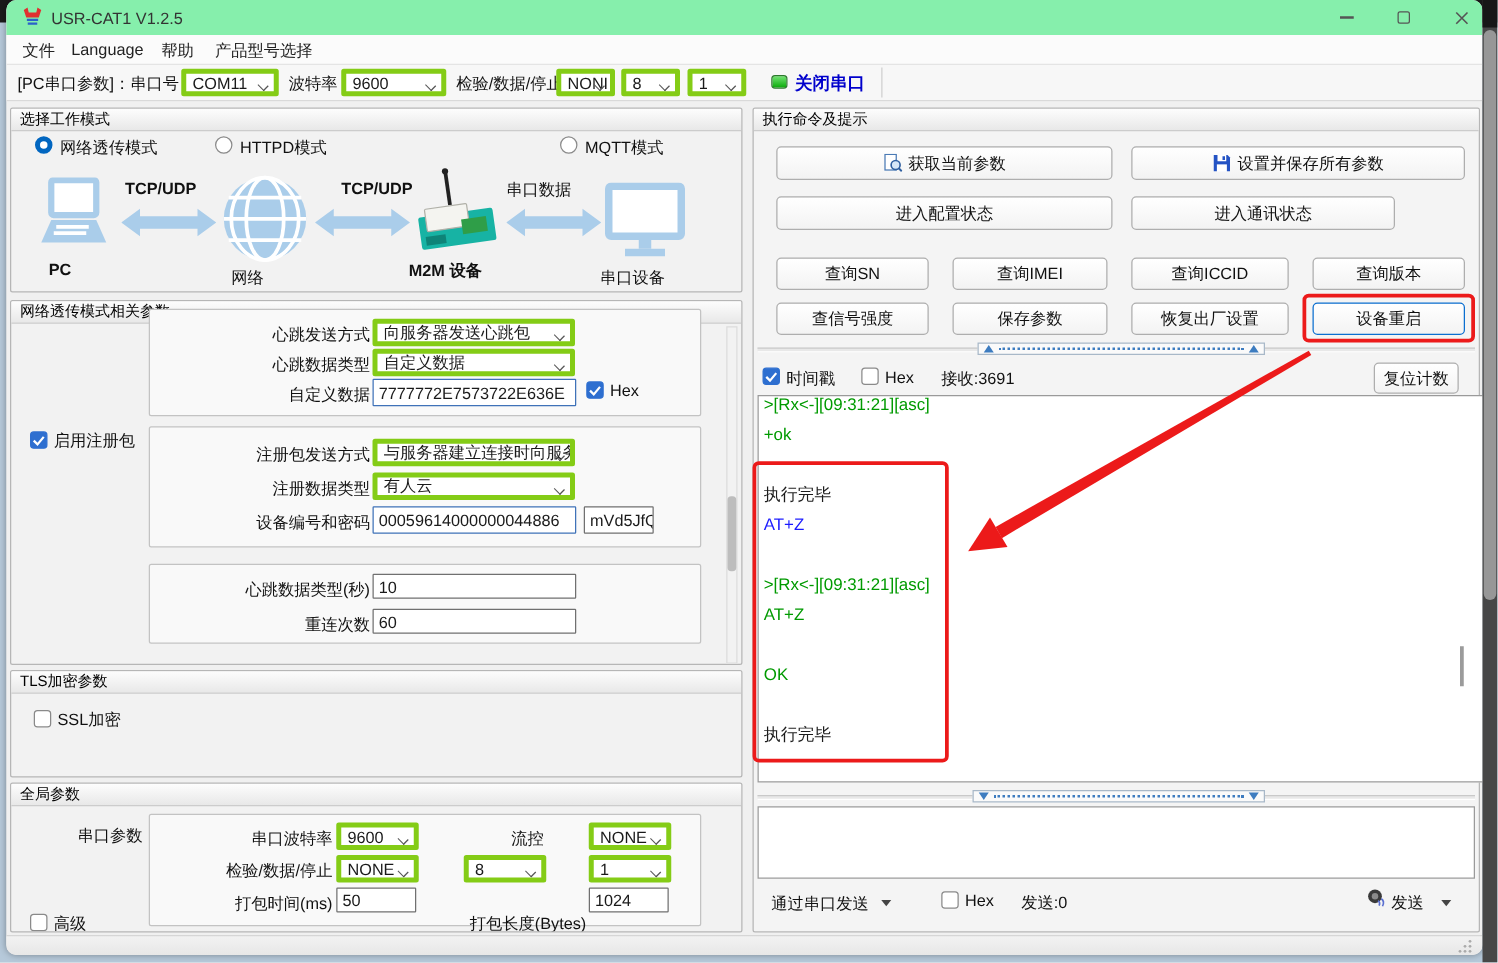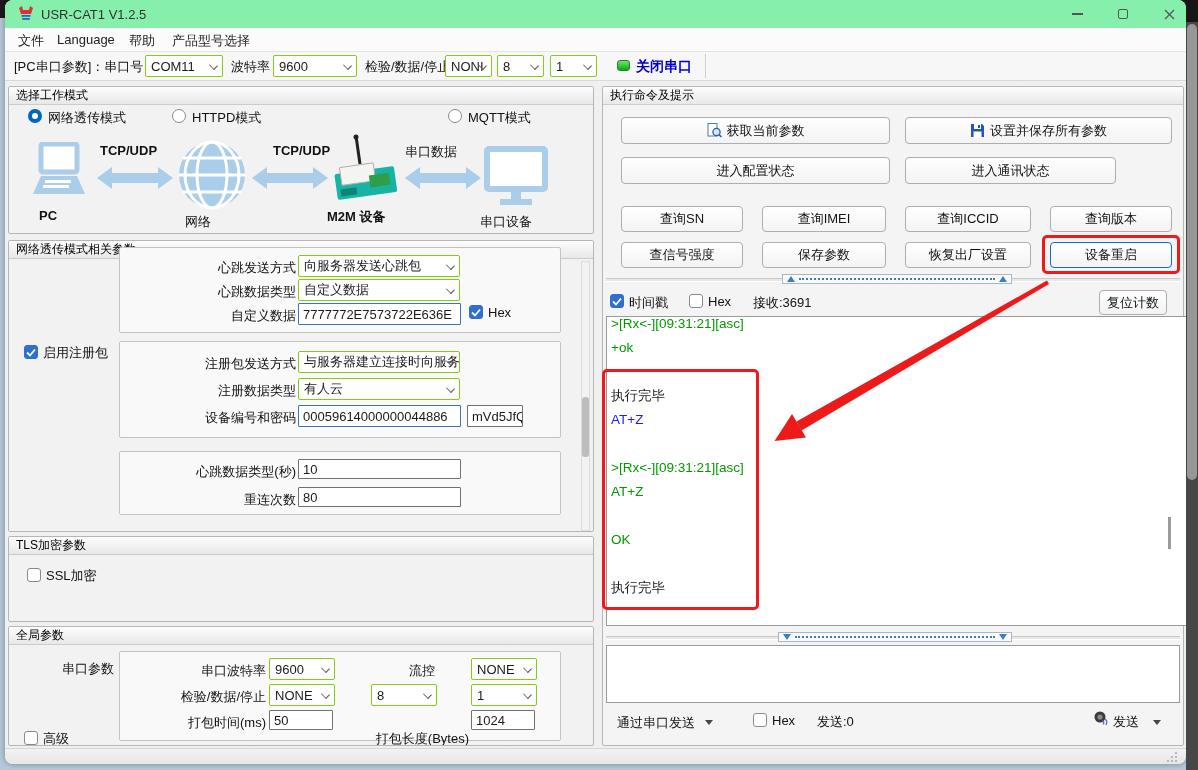--- a/index.html
+++ b/index.html
@@ -16,21 +16,21 @@
   #win { position:absolute; left:5px; top:0; width:1181px; height:764px; background:#f0f0f0; border-radius:8px; z-index:1; overflow:hidden; box-shadow:0 0 6px rgba(0,0,0,.35); }
   #titlebar { position:absolute; left:0; top:0; width:100%; height:28px; background:#86efac; }
   #title-text { position:absolute; left:36px; top:7px; font-size:13px; color:#333; }
   .wc { position:absolute; top:3px; width:34px; height:22px; display:flex; align-items:center; justify-content:center; }
   #menubar { position:absolute; left:0; top:28px; width:100%; height:24px; background:#fbfbfb; border-bottom:1px solid #e4e4e4; }
   .menu-item { position:absolute; top:4px; font-size:13px; color:#222; }
   #toolbar { position:absolute; left:0; top:52px; width:100%; height:29px; background:#f7f7f7; border-bottom:1px solid #d9d9d9; }
   .lbl { font-size:13px; color:#111; white-space:nowrap; }
   .rlbl { font-size:13px; color:#111; text-align:right; white-space:nowrap; }
   
-  .combo { position:absolute; height:22px; background:#fff; border:1px solid #84cc16; border-radius:2px; display:flex; align-items:center; padding:0 18px 0 5px; font-size:13px; overflow:hidden; white-space:nowrap; }
+  .combo { position:absolute; height:22px; background:#fff; border:4px solid #84cc16; border-radius:2px; display:flex; align-items:center; padding:0 18px 0 5px; font-size:13px; overflow:hidden; white-space:nowrap; }
   .chv { position:absolute; right:5px; top:6px; width:7px; height:7px; border-right:1.5px solid #555; border-bottom:1.5px solid #555; transform:rotate(45deg) scale(1,.8); }
   .tin { position:absolute; height:22px; background:#fff; border:1px solid #707070; border-radius:1px; display:flex; align-items:center; padding:0 4px; font-size:13px; white-space:nowrap; overflow:hidden; }
   .tin.focus { border:1px solid #3f72b8; }
   
   .group { position:absolute; border:1px solid #b6b6b6; background:#f2f2f2; border-radius:2px; overflow:hidden; }
   .ghead { height:18px; line-height:17px; padding-left:7px; font-size:12px; color:#000; background:linear-gradient(#fdfdfd,#e8e8e8); border-bottom:1px solid #cccccc; }
   .ibox { position:absolute; border:1px solid #c3c3c3; background:#f9f9f9; border-radius:2px; }
   
   .radio { position:absolute; width:14px; height:14px; border-radius:50%; border:1px solid #8a8a8a; background:#fff; }
   .radio.sel { border:4.5px solid #0166c0; }
@@ -233,21 +233,21 @@
           <span>mVd5JfQ</span>
         </div>
 
       <div class="ibox" style="left:110px;top:210px;width:442px;height:64px"></div>
       <span class="rlbl abs" style="left:115px;top:222px;width:172px">心跳数据类型(秒)</span>
       <div class="tin" style="left:289px;top:218px;width:163px;height:20px">
           <span>10</span>
         </div>
       <span class="rlbl abs" style="left:115px;top:250px;width:172px">重连次数</span>
       <div class="tin" style="left:289px;top:246px;width:163px;height:20px">
-          <span>80</span>
+          <span>60</span>
         </div>
 
       <div class="vtrack" style="left:572px;top:20px;width:9px;height:270px">
         <span class="vthumb" style="left:0;top:135px;height:60px"></span>
       </div>
     </div>
 
     <div class="group" style="left:3px;top:536px;width:586px;height:86px">
       <div class="ghead">TLS加密参数</div>
       <span class="cb abs" style="left:18px;top:31px"></span>

